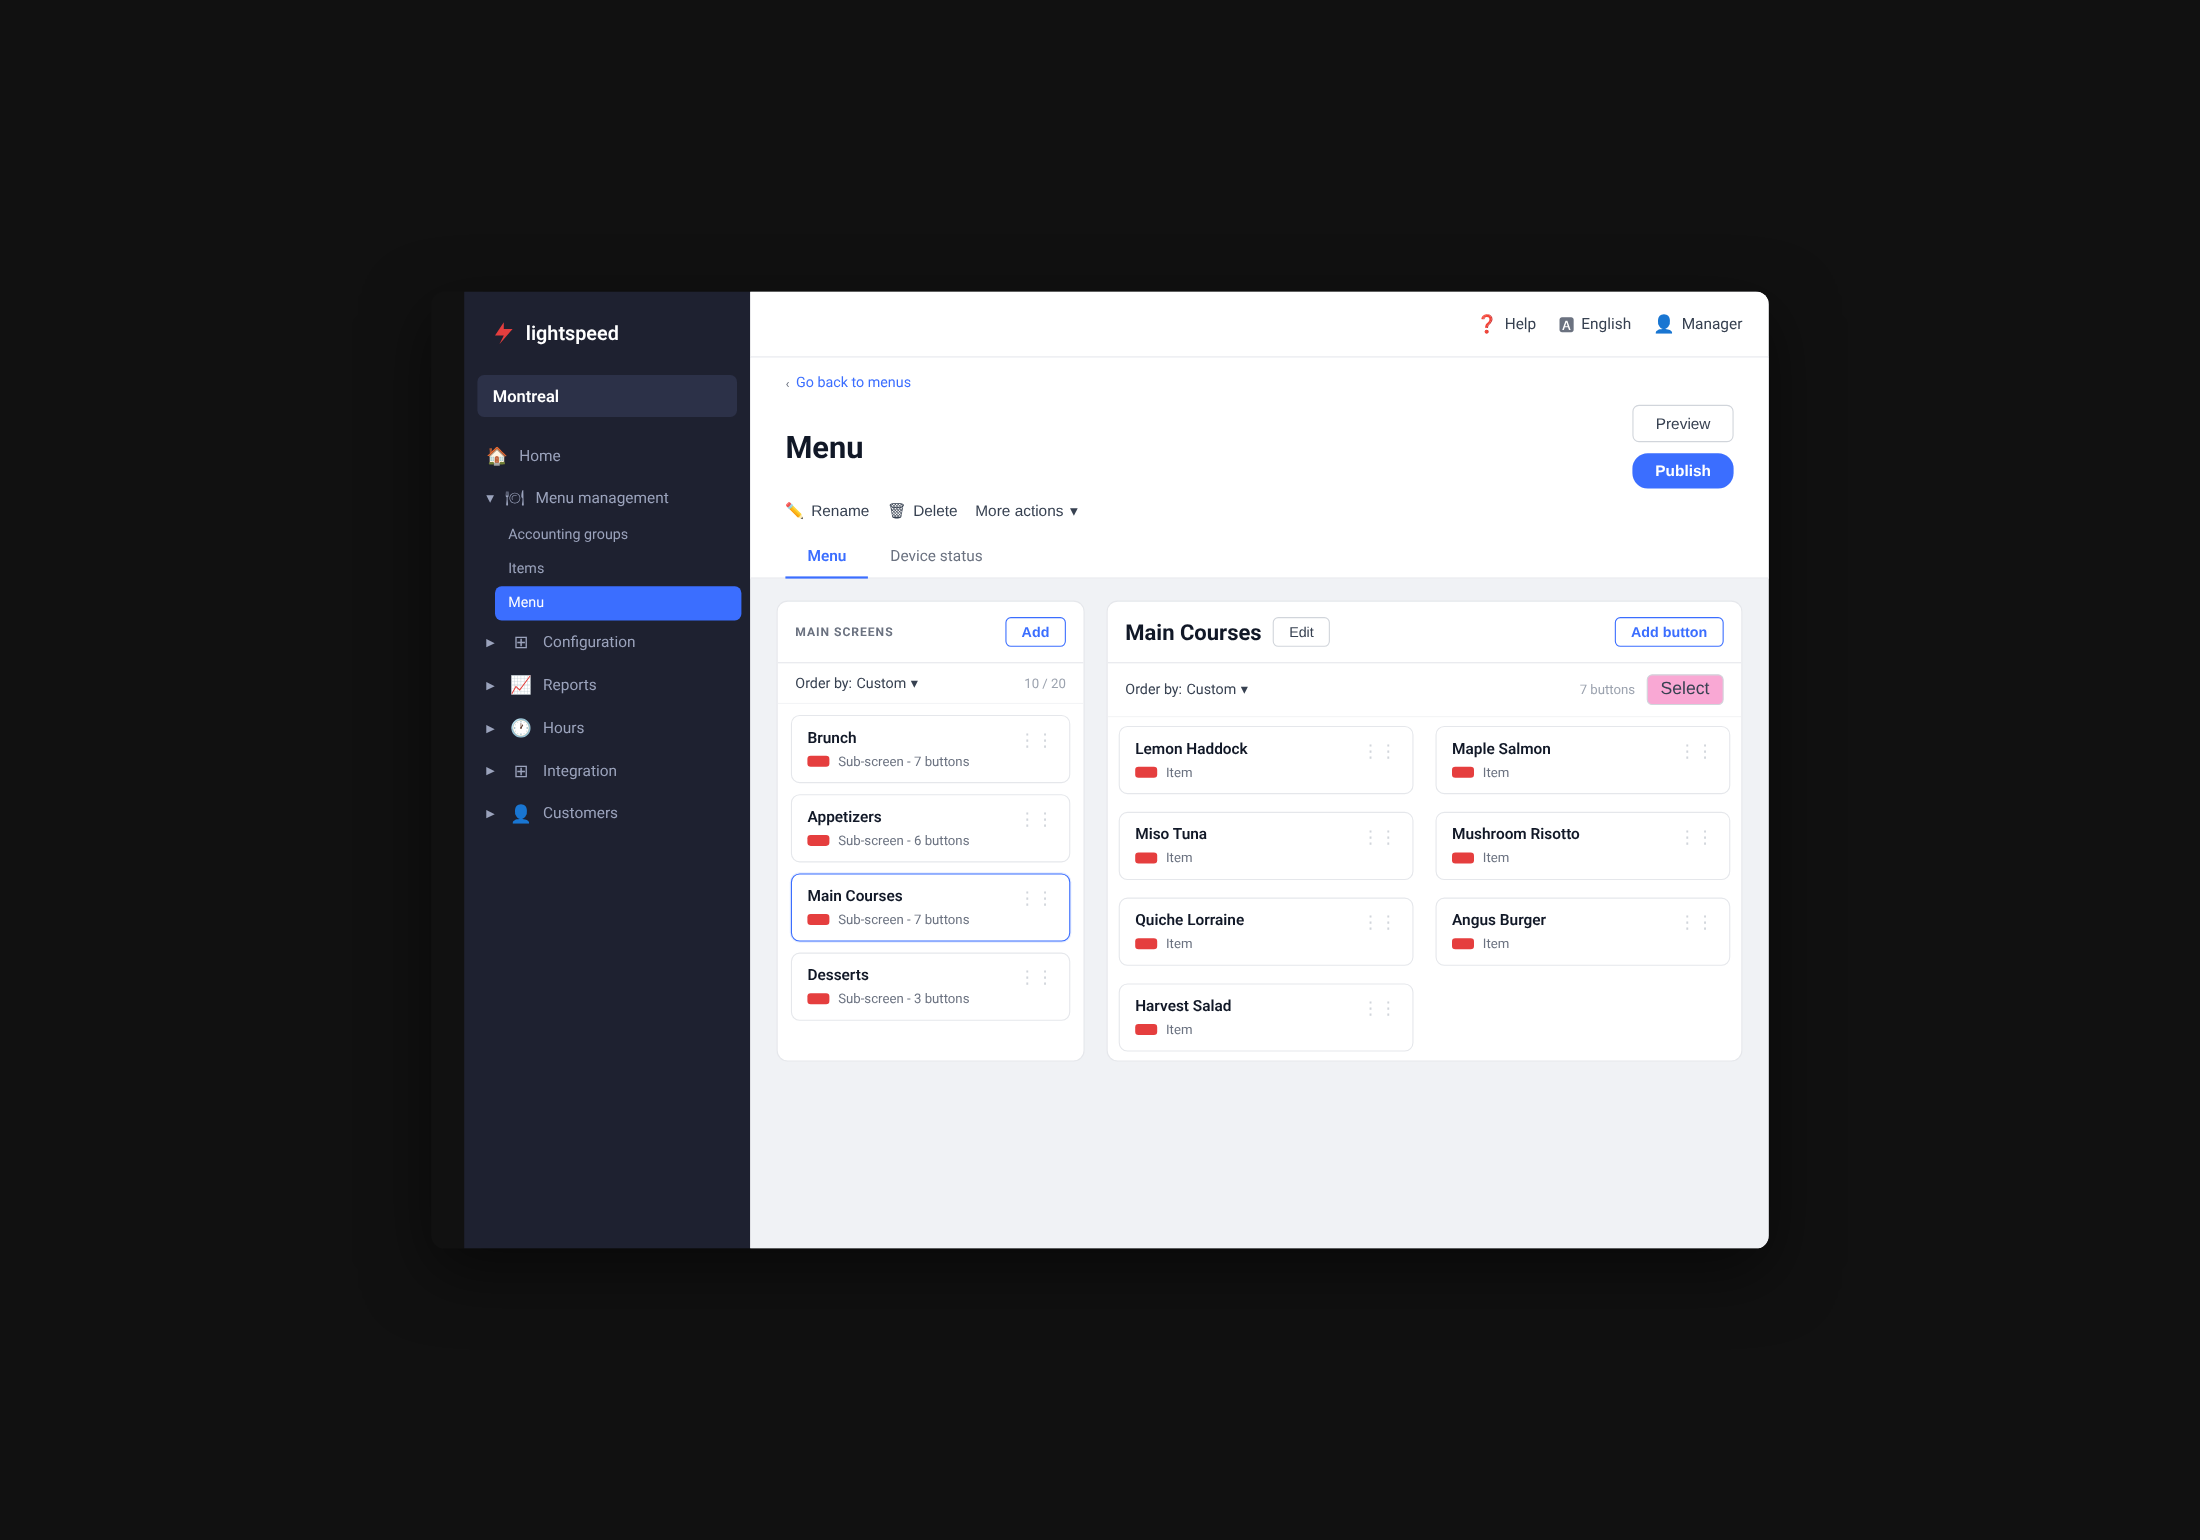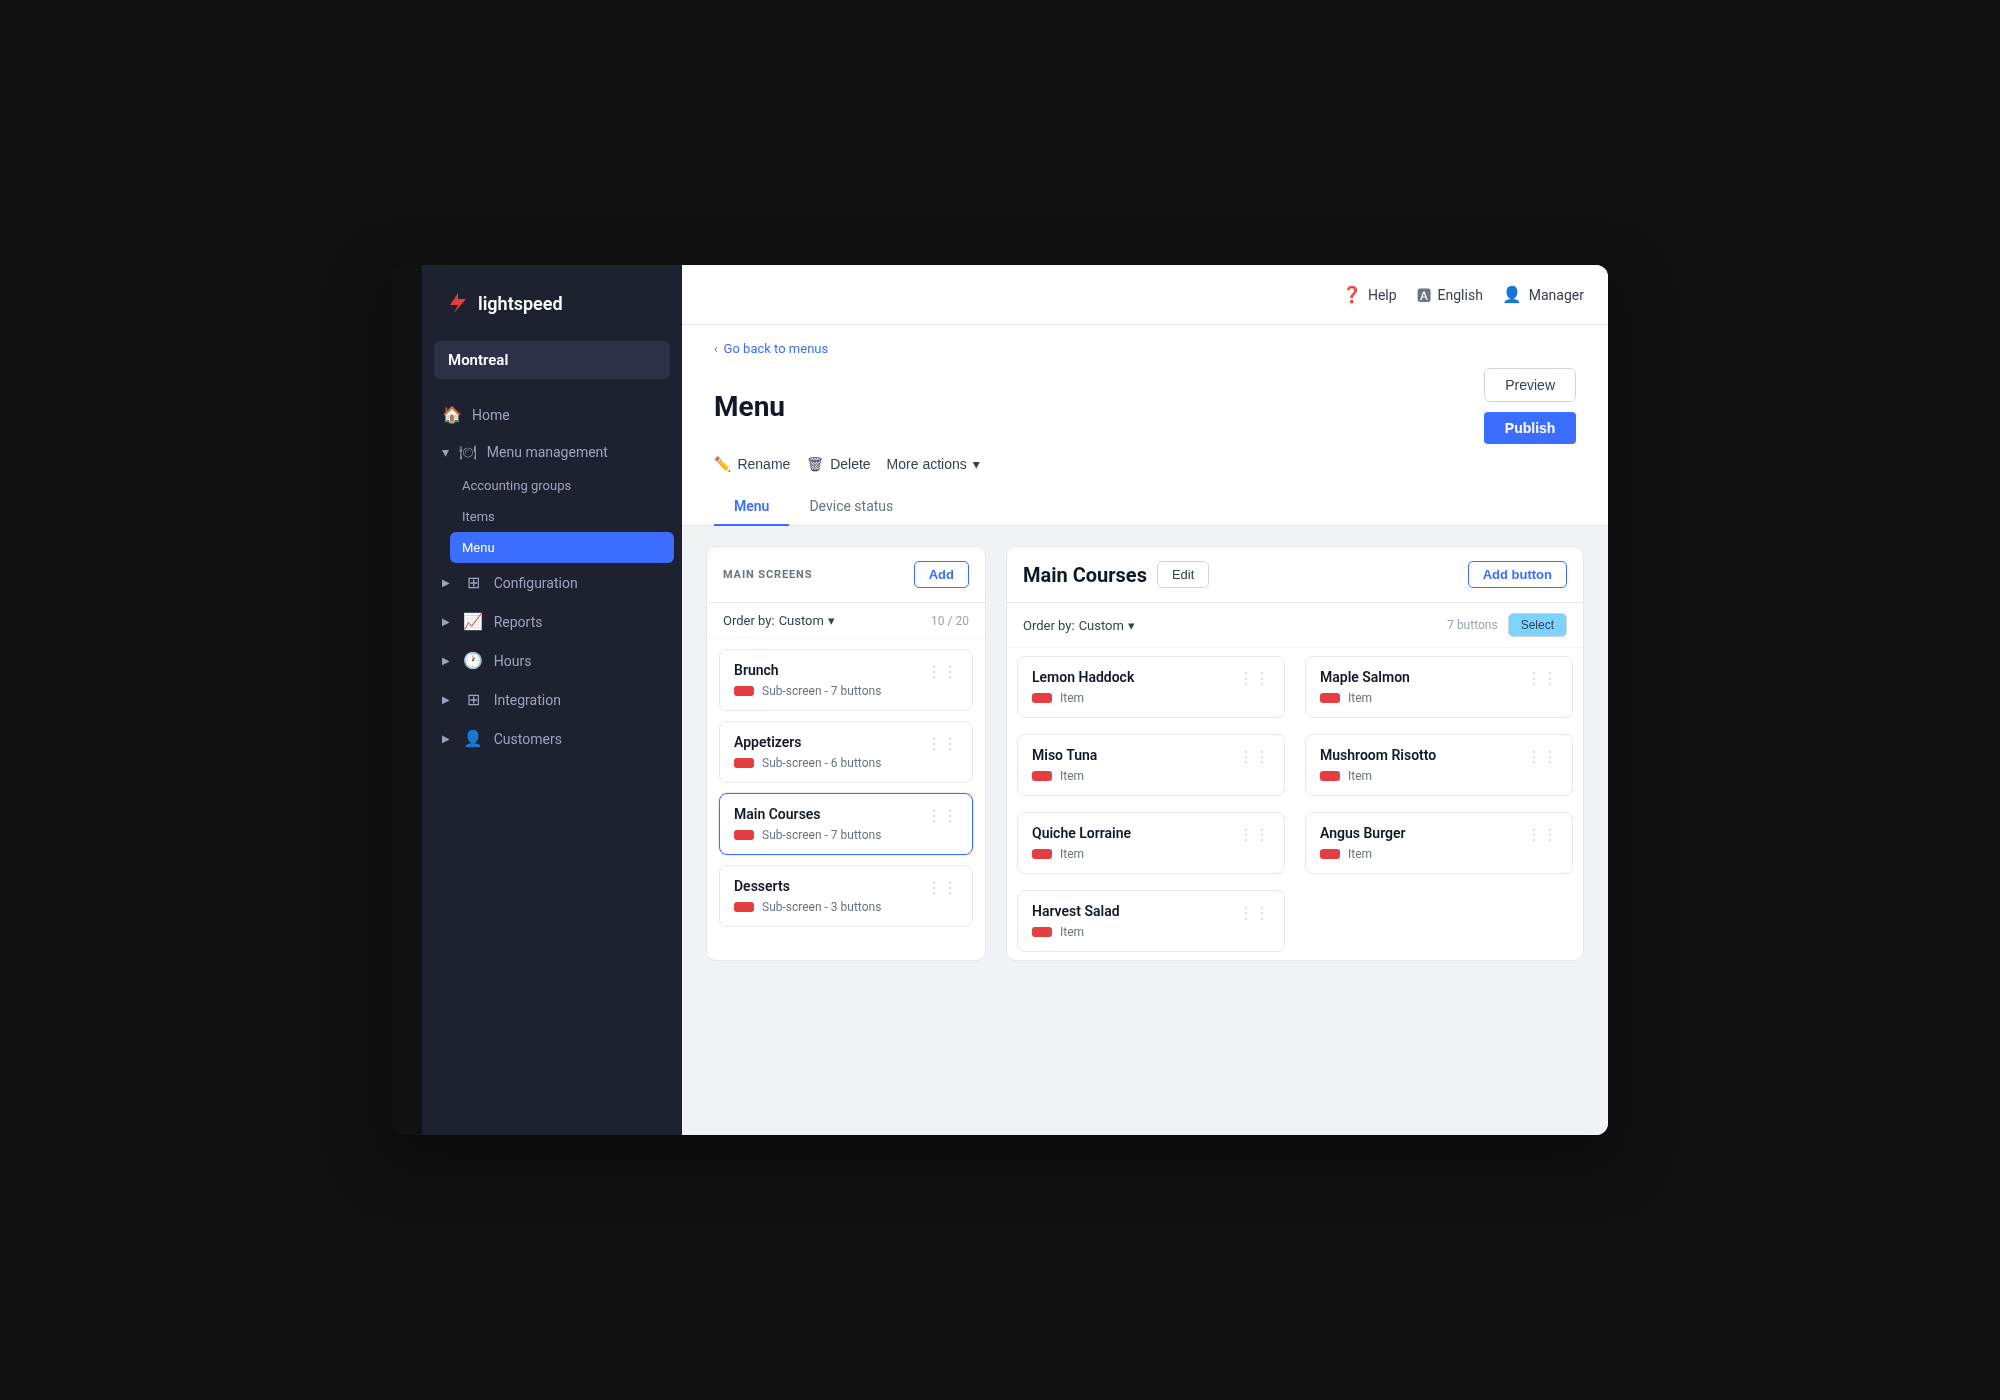--- a/index.html
+++ b/index.html
@@ -168,21 +168,21 @@
       border-radius: 6px;
       font-size: 14px;
       font-weight: 500;
       color: #374151;
       cursor: pointer;
     }
     .btn-primary {
       padding: 8px 20px;
       background: #3b6eff;
       border: none;
-      border-radius: 4px;
+      border-radius: 14px;
       font-size: 14px;
       font-weight: 600;
       color: #fff;
       cursor: pointer;
     }
     .toolbar-row {
       display: flex;
       align-items: center;
       gap: 16px;
       margin-bottom: 0;
@@ -292,23 +292,23 @@
       gap: 4px;
       cursor: pointer;
     }
     .order-count {
       font-size: 12px;
       color: #9ca3af;
     }
     .btn-select {
       padding: 4px 12px;
       border: 1.5px solid #d1d5db;
-      background: #7dd3fc;
+      background: #f9a8d4;
       border-radius: 5px;
-      font-size: 12px;
+      font-size: 16px;
       color: #374151;
       cursor: pointer;
     }
     .card {
       border: 1px solid #e5e7eb;
       border-radius: 8px;
       margin: 10px 12px;
       padding: 12px 14px;
       background: #fff;
       display: flex;

